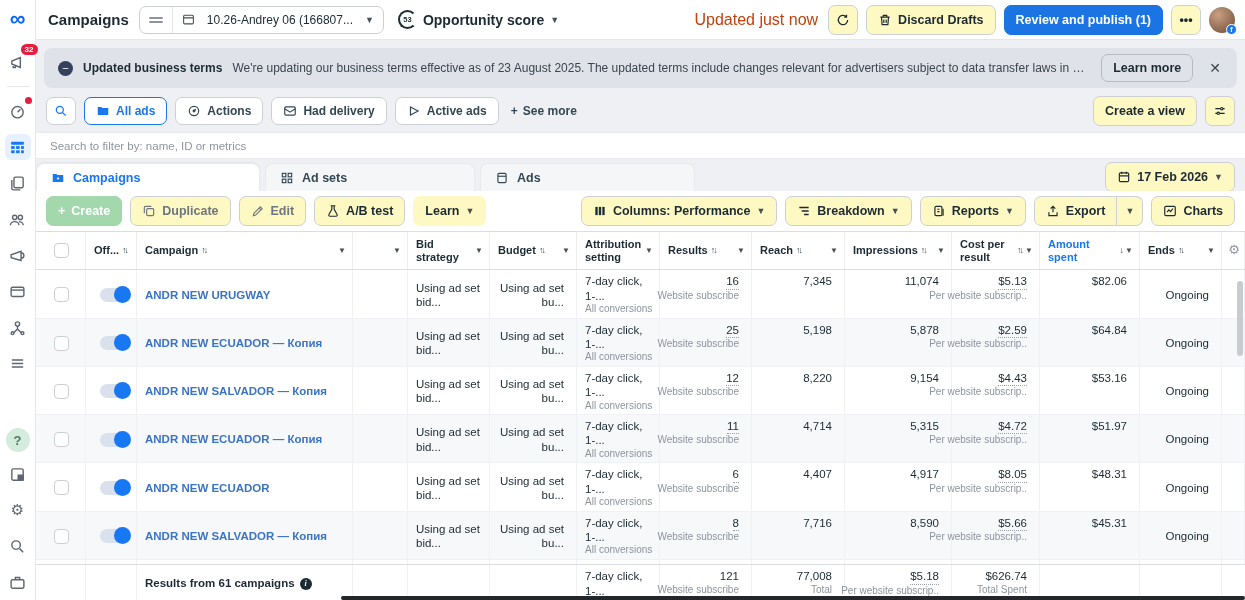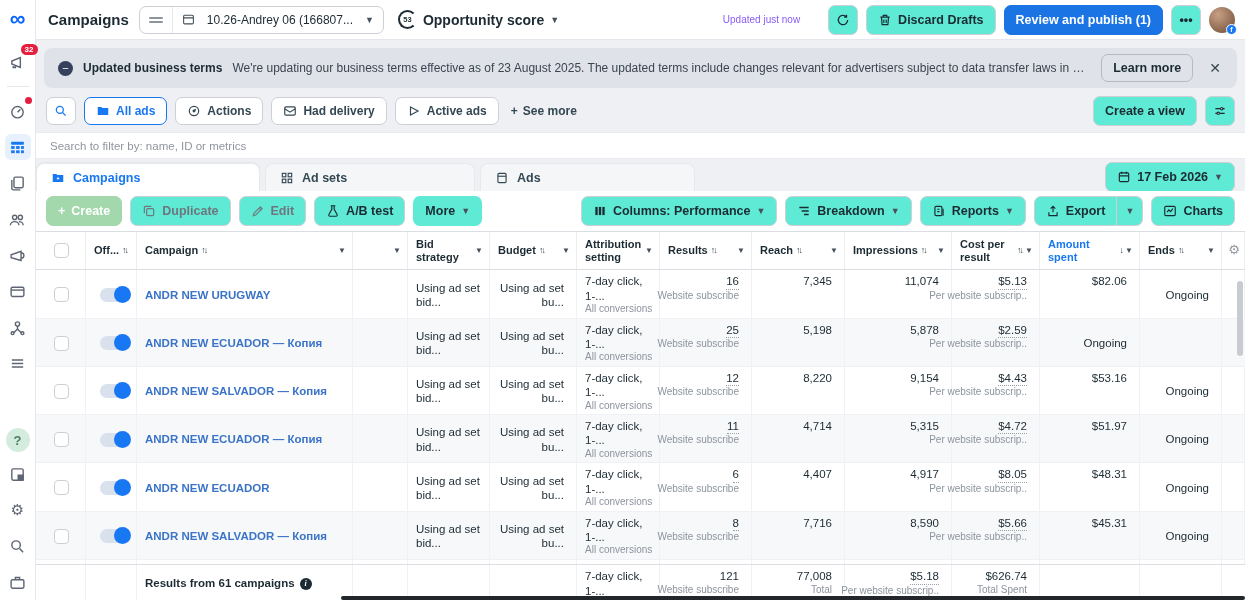--- a/index.html
+++ b/index.html
@@ -27,22 +27,22 @@
   .acct-group { display:flex; align-items:center; border:1px solid #ccd0d5; border-radius:7px; height:28px; overflow:hidden; background:#fff; }
   .acct-seg { display:flex; align-items:center; gap:12px; padding:0 9px; font-size:12px; height:100%; }
   .acct-seg + .acct-seg { border-left:1px solid #e4e6eb; }
   .stripes { display:flex; flex-direction:column; gap:2px; }
   .stripes i { width:14px; height:2px; background:#8d949e; border-radius:1px; }
   .opp { display:flex; align-items:center; gap:6px; margin-left:4px; }
   .opp-gauge { width:19px; height:19px; border-radius:50%; border:2px solid #1c2b33; border-right-color:transparent; display:flex; align-items:center; justify-content:center; font-size:7.5px; font-weight:bold; }
   .opp-label { font-size:14px; font-weight:bold; }
   .caret { font-size:9px; color:#46505a; }
   .tb-right { margin-left:auto; display:flex; align-items:center; gap:8px; }
-  .updated { font-size:10px; color:#8b5cf6; margin-right:20px; }
-  .btn { display:flex; align-items:center; gap:6px; border:1px solid #ccd0d5; background:#5eead4; border-radius:7px; height:30px; padding:0 11px; font-size:12.5px; font-weight:bold; color:#1c2b33; cursor:pointer; font-family:inherit; }
+  .updated { font-size:16px; color:#c2410c; margin-right:2px; }
+  .btn { display:flex; align-items:center; gap:6px; border:1px solid #ccd0d5; background:#fef9c3; border-radius:7px; height:30px; padding:0 11px; font-size:12.5px; font-weight:bold; color:#1c2b33; cursor:pointer; font-family:inherit; }
   .btn.square { width:30px; padding:0; justify-content:center; }
   .btn.primary { background:#1b74e4; border-color:#1b74e4; color:#fff; }
   .btn svg { width:14px; height:14px; }
   .avatar { width:26px; height:26px; border-radius:50%; background:radial-gradient(circle at 35% 30%, #c9a084, #6b4a33); position:relative; flex-shrink:0; }
   .avatar .fb { position:absolute; right:-2px; bottom:-2px; width:11px; height:11px; background:#1877f2; border-radius:50%; border:1.5px solid #fff; color:#fff; font-size:7px; text-align:center; line-height:10px; font-weight:bold; }
 
   
   .banner { margin:8px 8px 0 8px; background:#dfe3e9; border-radius:8px; height:40px; display:flex; align-items:center; padding:0 10px 0 14px; gap:10px; flex-shrink:0; }
   .banner-ico { width:15px; height:15px; background:#35415c; border-radius:50%; color:#fff; font-size:11px; line-height:14px; text-align:center; flex-shrink:0; }
   .banner-title { font-size:12px; font-weight:bold; white-space:nowrap; }
@@ -368,21 +368,21 @@
             </svg>
           <span>Edit</span>
         </button>
         <button class="btn">
           <svg viewBox="0 0 24 24" fill="none" stroke="#1c2b33" stroke-width="2">
               <path d="M10 3v6l-5 9a2 2 0 002 3h10a2 2 0 002-3l-5-9V3M8 3h8"></path>
             </svg>
           <span>A/B test</span>
         </button>
         <button class="btn flat">
-            <span>More</span>
+            <span>Learn</span>
             <span class="caret">▼</span>
           </button>
         <div class="tbar-right">
           <button class="btn">
             <svg viewBox="0 0 24 24" fill="#1c2b33">
                 <rect x="4" y="5" width="4" height="14"></rect>
                 <rect x="10" y="5" width="4" height="14"></rect>
                 <rect x="16" y="5" width="4" height="14"></rect>
               </svg>
             <span>Columns: Performance</span>
@@ -565,20 +565,23 @@
           <div class="td num">
               <span>5,198</span>
             </div>
           <div class="td num">
               <span>5,878</span>
             </div>
           <div class="td num">
               <span class="dotted">$2.59</span>
               <span class="sub">Per website subscrip..</span>
             </div>
+          <div class="td num">
+              <span>$64.84</span>
+            </div>
           <div class="td center num">
               <span>Ongoing</span>
             </div>
           <div class="td"></div>
         </div>
 
         <div class="grid trow">
           <div class="td">
               <span class="cb"></span>
             </div>

